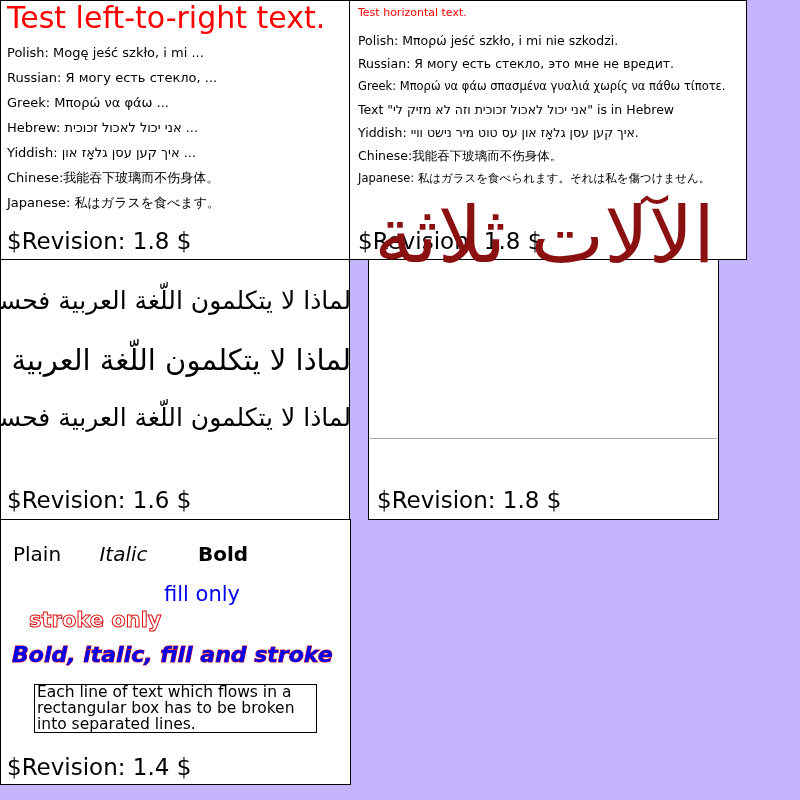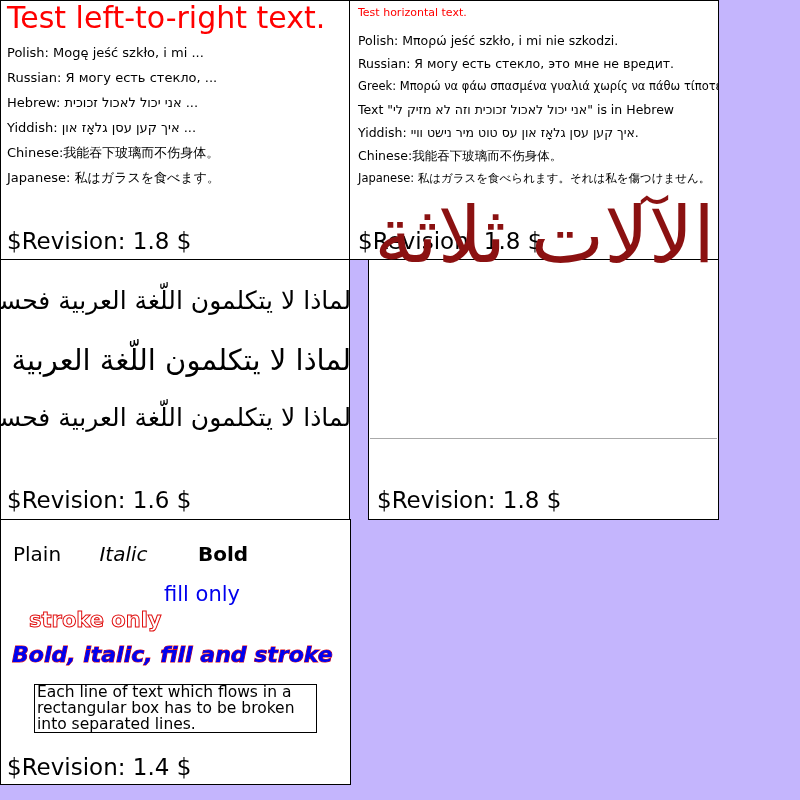--- a/index.html
+++ b/index.html
@@ -33,21 +33,21 @@
     overflow: visible;
   }
   .panel-clip {
     position: absolute;
     left: 0; top: 0; right: 0; bottom: 0;
     overflow: hidden;
   }
 
   
   #panel-ltr       { left: 0px;   top: 0px;   width: 350px; height: 260px; }
-  #panel-horiz     { left: 349px; top: 0px;   width: 370px; height: 260px; }
+  #panel-horiz     { left: 349px; top: 0px;   width: 398px; height: 260px; }
   #panel-arabic    { left: 0px;   top: 259px; width: 350px; height: 261px; }
   #panel-bigarabic { left: 368px; top: 259px; width: 351px; height: 261px; }
   #panel-styles    { left: 0px;   top: 519px; width: 351px; height: 266px; }
 
   
   .title-red {
     color: #ff0000;
     font-size: 30px;
     line-height: 1;
     white-space: nowrap;
@@ -168,20 +168,21 @@
 <body>
 
 <div class="page">
 
   <div class="panel" id="panel-ltr">
     <div class="panel-clip">
       <div class="title-red">Test left-to-right text.</div>
       <div class="langlist">
         <div class="line">Polish: Mogę jeść szkło, i mi ...</div>
         <div class="line">Russian: Я могу есть стекло, ...</div>
+        <div class="line">Greek: Μπορώ να φάω ...</div>
         <div class="line">Hebrew: ‏אני יכול לאכול זכוכית‎ ...</div>
         <div class="line">Yiddish: ‏איך קען עסן גלאָז און‎ ...</div>
         <div class="line">Chinese:我能吞下玻璃而不伤身体。</div>
         <div class="line">Japanese: 私はガラスを食べます。</div>
       </div>
       <div class="revision">$Revision: 1.8 $</div>
     </div>
   </div>
 
   <div class="panel" id="panel-horiz">

